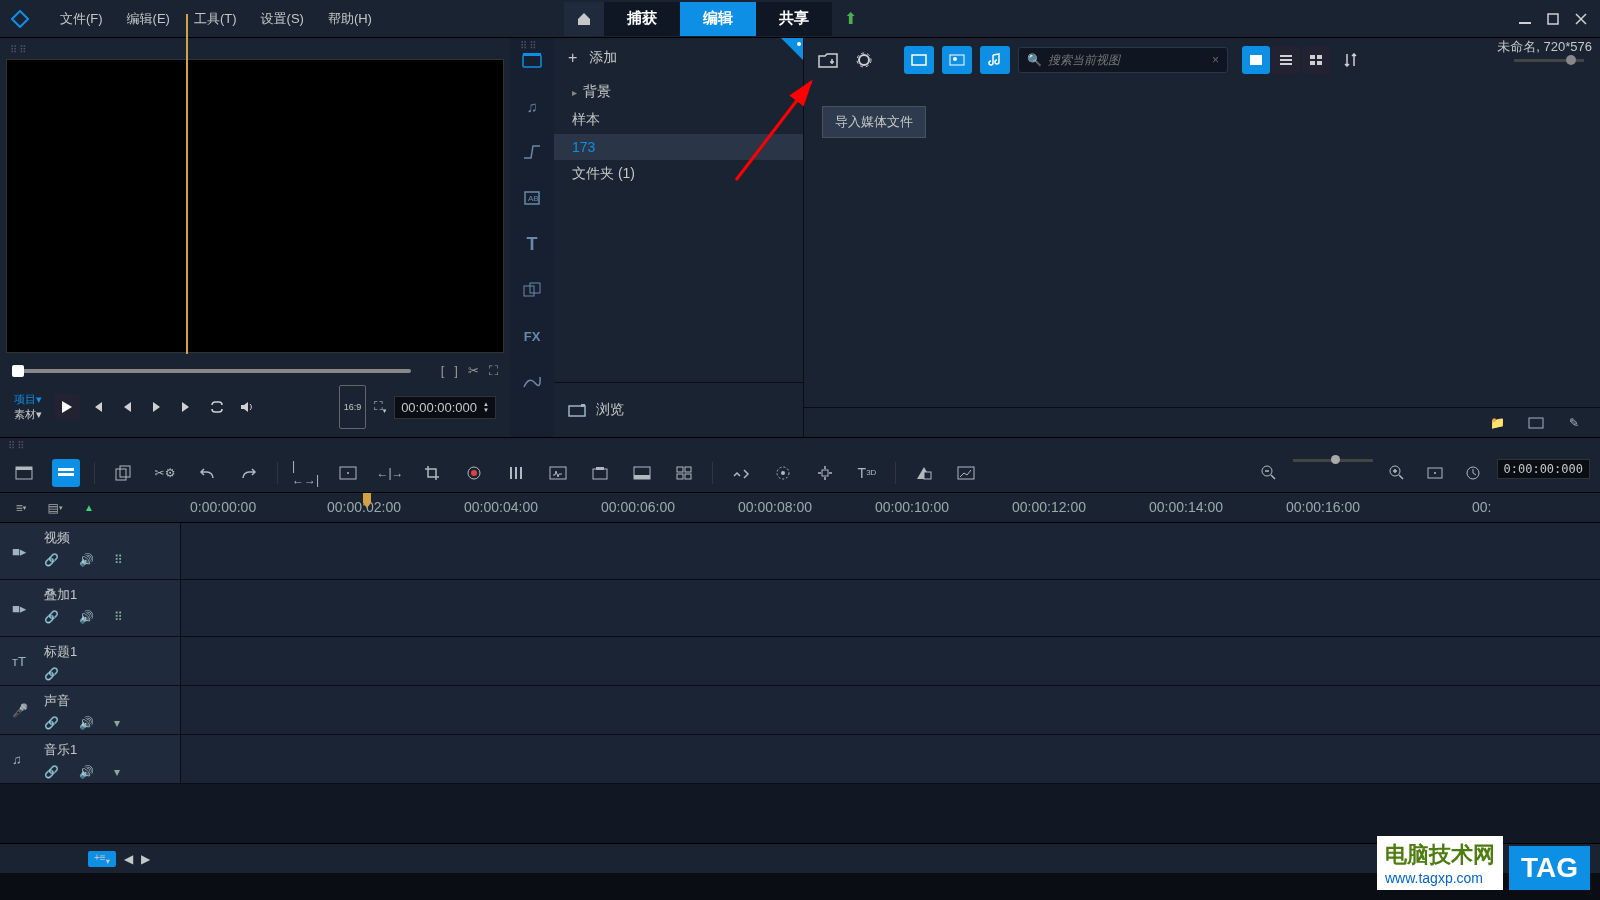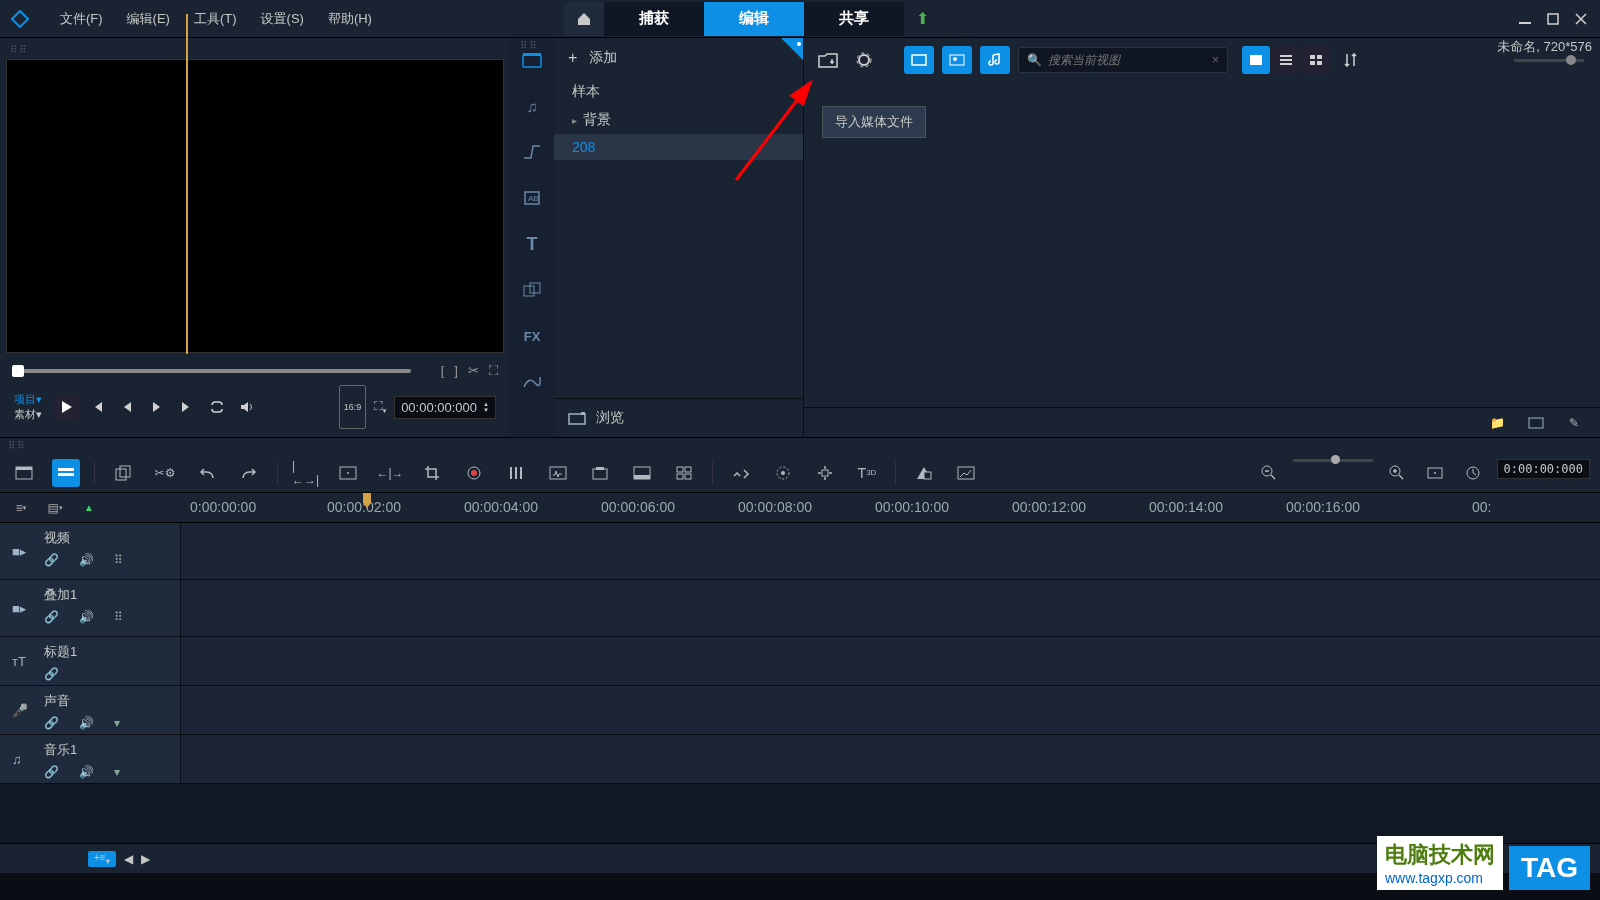--- a/index.html
+++ b/index.html
@@ -5,21 +5,21 @@
 * { margin:0; padding:0; box-sizing:border-box; font-family:"Microsoft YaHei",Arial,sans-serif; }
 body { background:#0a0e14; color:#c5c8c6; font-size:12px; overflow:hidden; width:1600px; height:900px; position:relative; }
 svg { display:block; }
 
 
 .menubar { height:38px; background:#1a2332; display:flex; align-items:center; padding:0 8px; border-bottom:1px solid #000; }
 .app-logo { width:24px; height:24px; margin-right:16px; display:flex; align-items:center; justify-content:center; }
 .menu-item { padding:0 12px; font-size:13px; cursor:pointer; }
 .menubar-spacer { flex:0 0 160px; }
 .main-tabs { display:flex; margin-left:20px; }
-.main-tab { width:100px; height:34px; display:flex; align-items:center; justify-content:center; font-size:15px; font-weight:bold; color:#fff; cursor:pointer; }
+.main-tab { width:76px; height:34px; display:flex; align-items:center; justify-content:center; font-size:15px; font-weight:bold; color:#fff; cursor:pointer; }
 .main-tab.home { width:40px; background:#1f2b3d; }
 .main-tab.capture { background:#0f1724; }
 .main-tab.edit { background:#0d8fe6; }
 .main-tab.share { background:#0f1724; }
 .upload-icon { margin-left:12px; color:#4caf50; font-size:16px; }
 .menubar-right { margin-left:auto; display:flex; align-items:center; gap:6px; }
 .win-btn { width:22px; height:22px; display:flex; align-items:center; justify-content:center; cursor:pointer; color:#d0d0d0; }
 .doc-info { position:absolute; right:8px; top:38px; font-size:13px; color:#c5c8c6; z-index:5; }
 
 
@@ -48,21 +48,21 @@
 .lib-side-btn.active { color:#0d8fe6; }
 .lib-side-btn.fx { font-weight:bold; font-size:13px; }
 .lib-tree { width:250px; background:#1a2332; border-right:1px solid #0a0e14; display:flex; flex-direction:column; position:relative; }
 .lib-add { height:40px; display:flex; align-items:center; padding:0 14px; font-size:14px; color:#c5c8c6; cursor:pointer; position:relative; }
 .lib-add .plus { font-size:16px; margin-right:12px; }
 .corner-flag { position:absolute; right:0; top:0; width:0; height:0; border-left:22px solid transparent; border-top:22px solid #0d8fe6; }
 .corner-flag::after { content:""; position:absolute; right:2px; top:-18px; width:4px; height:4px; background:#fff; border-radius:50%; }
 .tree-item { padding:5px 18px; font-size:14px; color:#c5c8c6; cursor:pointer; }
 .tree-item.exp::before { content:"▸"; margin-right:6px; font-size:10px; color:#888; }
 .tree-item.sel { background:#2a3648; color:#0d8fe6; }
-.lib-browse { margin-top:auto; padding:10px 14px; font-size:14px; display:flex; align-items:center; gap:10px; border-top:1px solid #0a0e14; }
+.lib-browse { margin-top:auto; padding:18px 14px; font-size:14px; display:flex; align-items:center; gap:10px; border-top:1px solid #0a0e14; }
 .lib-main { flex:1; display:flex; flex-direction:column; }
 .lib-toolbar { height:44px; display:flex; align-items:center; padding:0 10px; gap:8px; }
 .tb-ico { width:28px; height:28px; display:flex; align-items:center; justify-content:center; color:#b0b8c0; cursor:pointer; border-radius:3px; }
 .tb-ico.blue-bg { background:#0d8fe6; color:#fff; }
 .tb-ico.filter { background:#0d8fe6; width:30px; }
 .search-box { flex:0 0 210px; background:#0f1622; border:1px solid #2a3648; height:26px; display:flex; align-items:center; padding:0 8px; border-radius:3px; gap:6px; }
 .search-box input { background:none; border:none; color:#888; font-size:12px; flex:1; outline:none; font-style:italic; }
 .view-group { display:flex; gap:2px; margin-left:6px; }
 .lib-content { flex:1; position:relative; }
 .lib-footer { height:30px; display:flex; align-items:center; justify-content:flex-end; gap:10px; padding:0 12px; border-top:1px solid #0a0e14; }
@@ -268,23 +268,24 @@
             <path d="M1 12 Q6 1 12 8 T17 2" fill="none" stroke="#6a88a8" stroke-width="1.5"></path>
           </svg>
         </div>
     </div>
     <div class="lib-tree">
       <div class="lib-add">
         <span class="plus">+</span>
         <span>添加</span>
         <div class="corner-flag"></div>
       </div>
+      <div class="tree-item exp">背景</div>
       <div class="tree-item">样本</div>
-      <div class="tree-item exp">背景</div>
-      <div class="tree-item sel">208</div>
+      <div class="tree-item sel">173</div>
+      <div class="tree-item">文件夹 (1)</div>
       <div class="lib-browse">
         <svg width="18" height="14">
             <rect x="1" y="3" width="16" height="10" fill="none" stroke="#9fb2c6" stroke-width="1.5"></rect>
             <rect x="13" y="1" width="4" height="3" fill="#9fb2c6"></rect>
           </svg>
         <span>浏览</span>
       </div>
     </div>
     <div class="lib-main">
       <div class="lib-toolbar">

